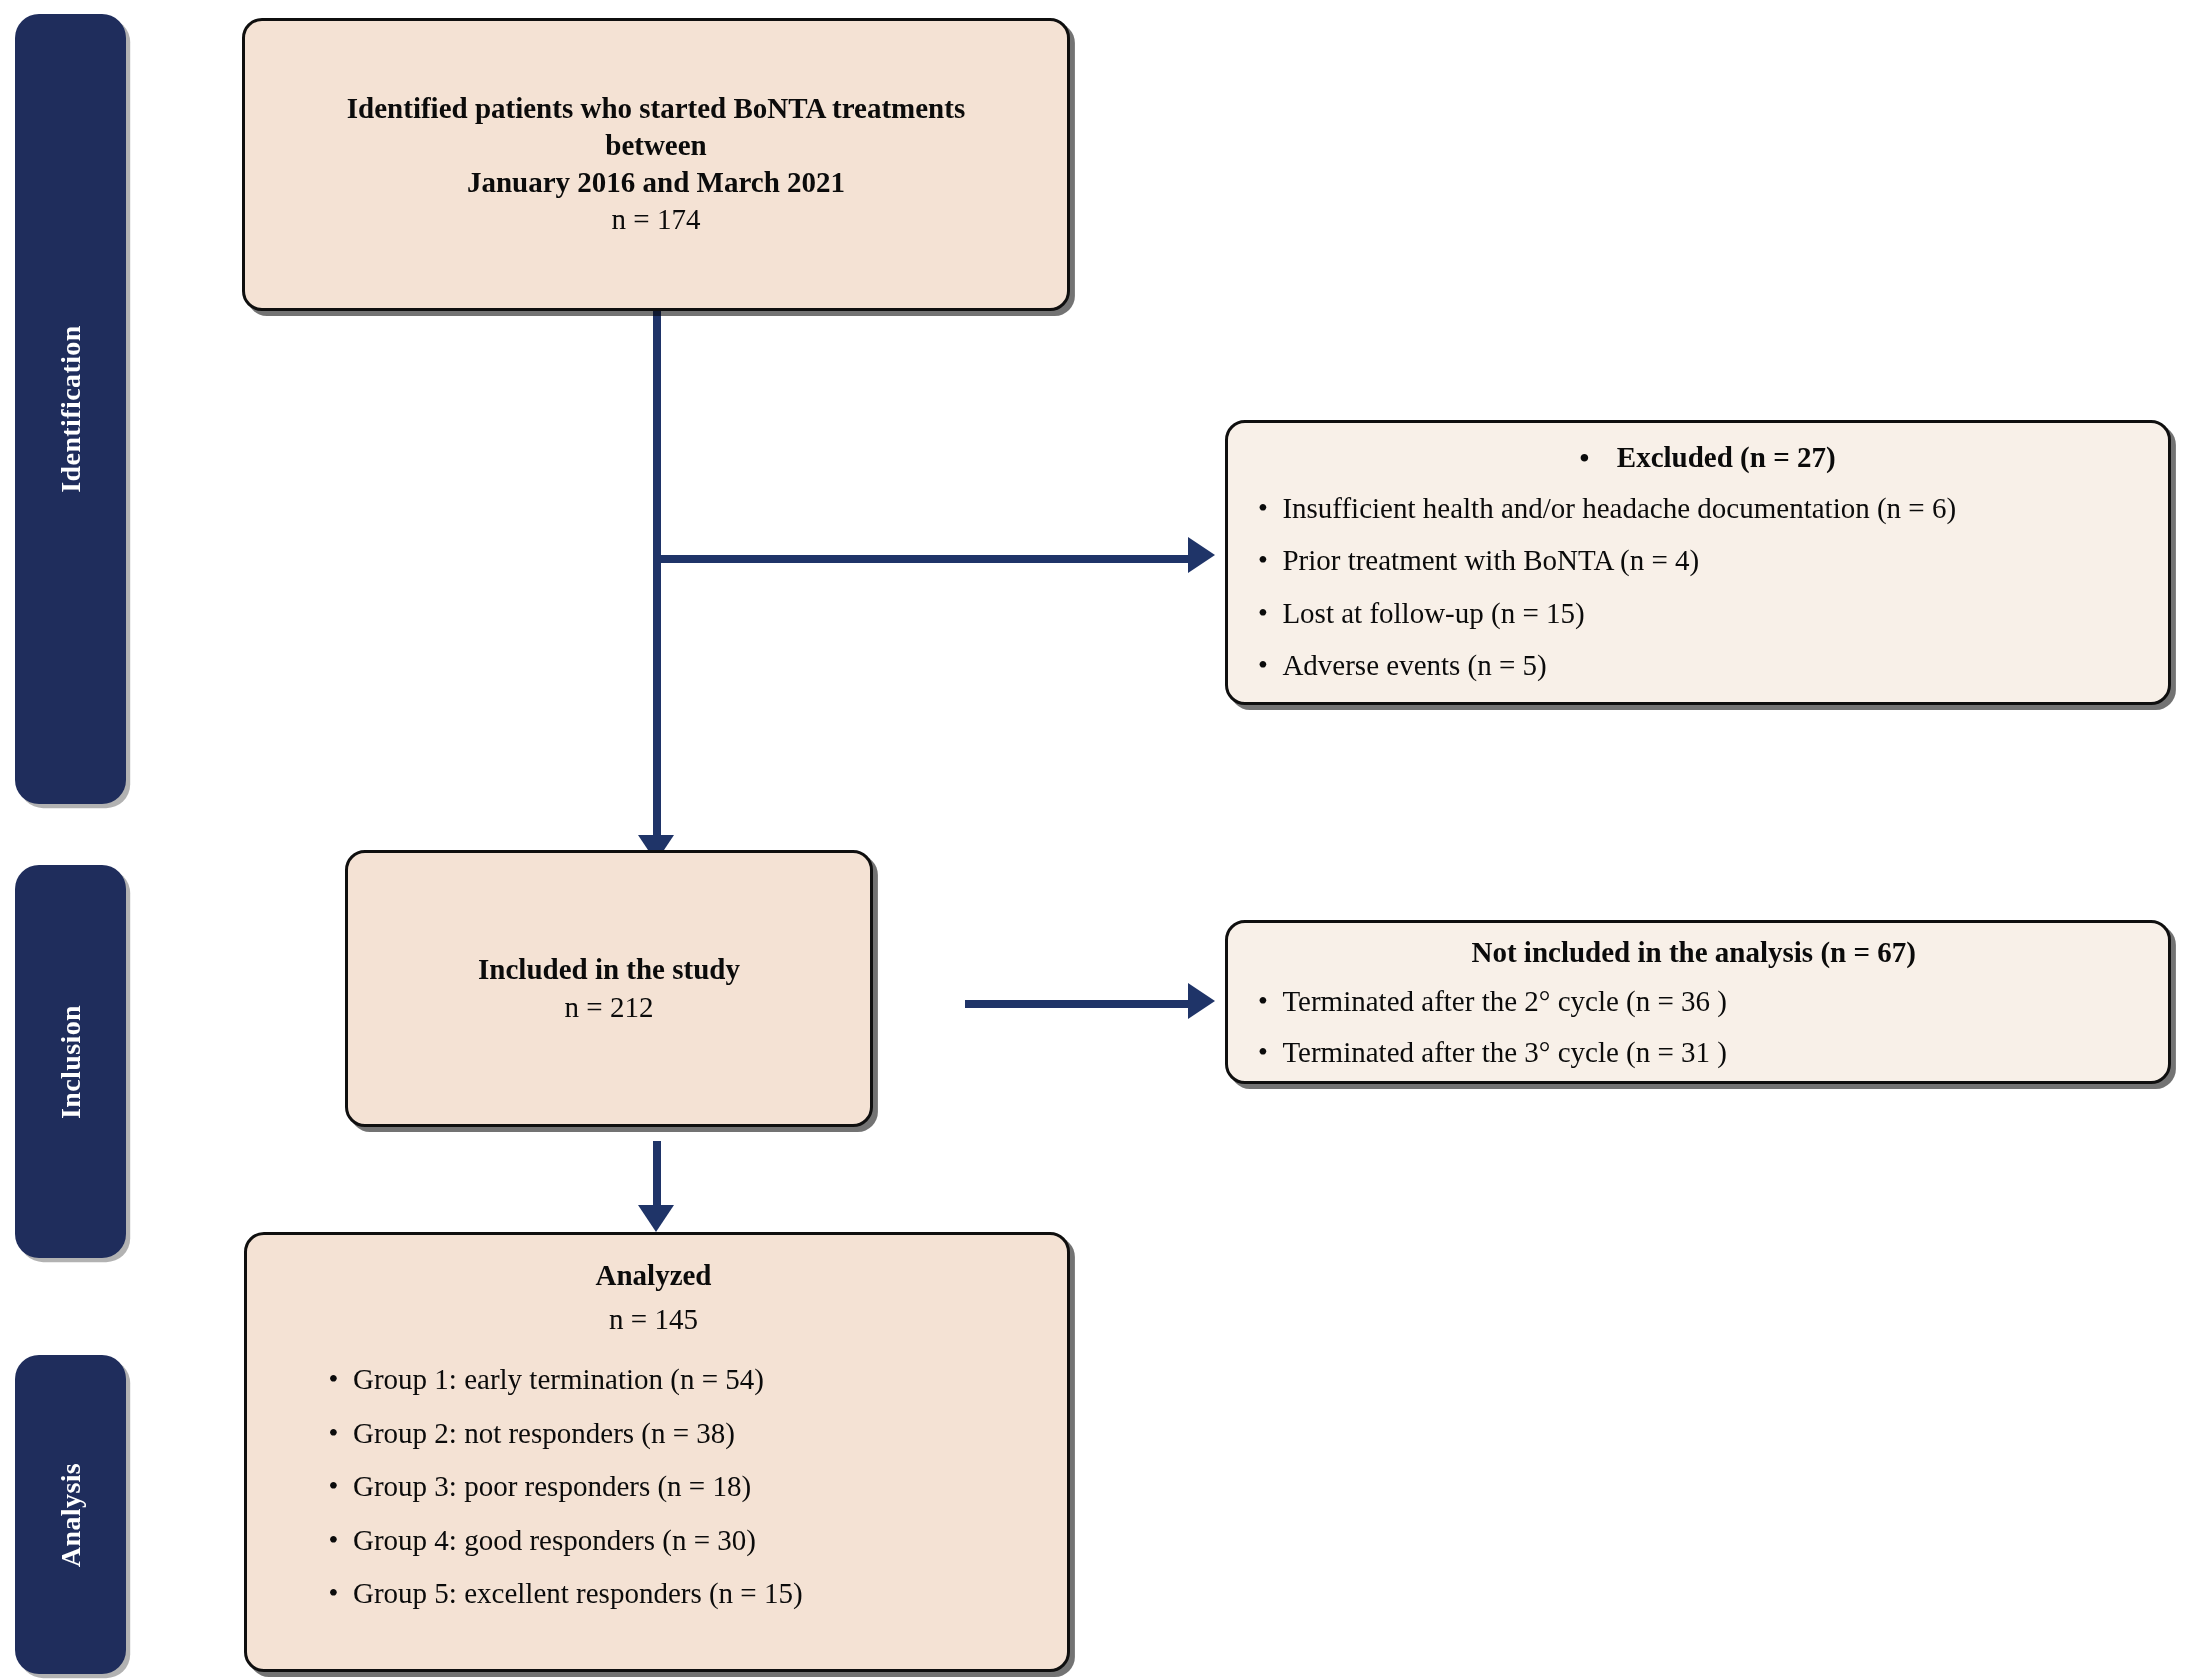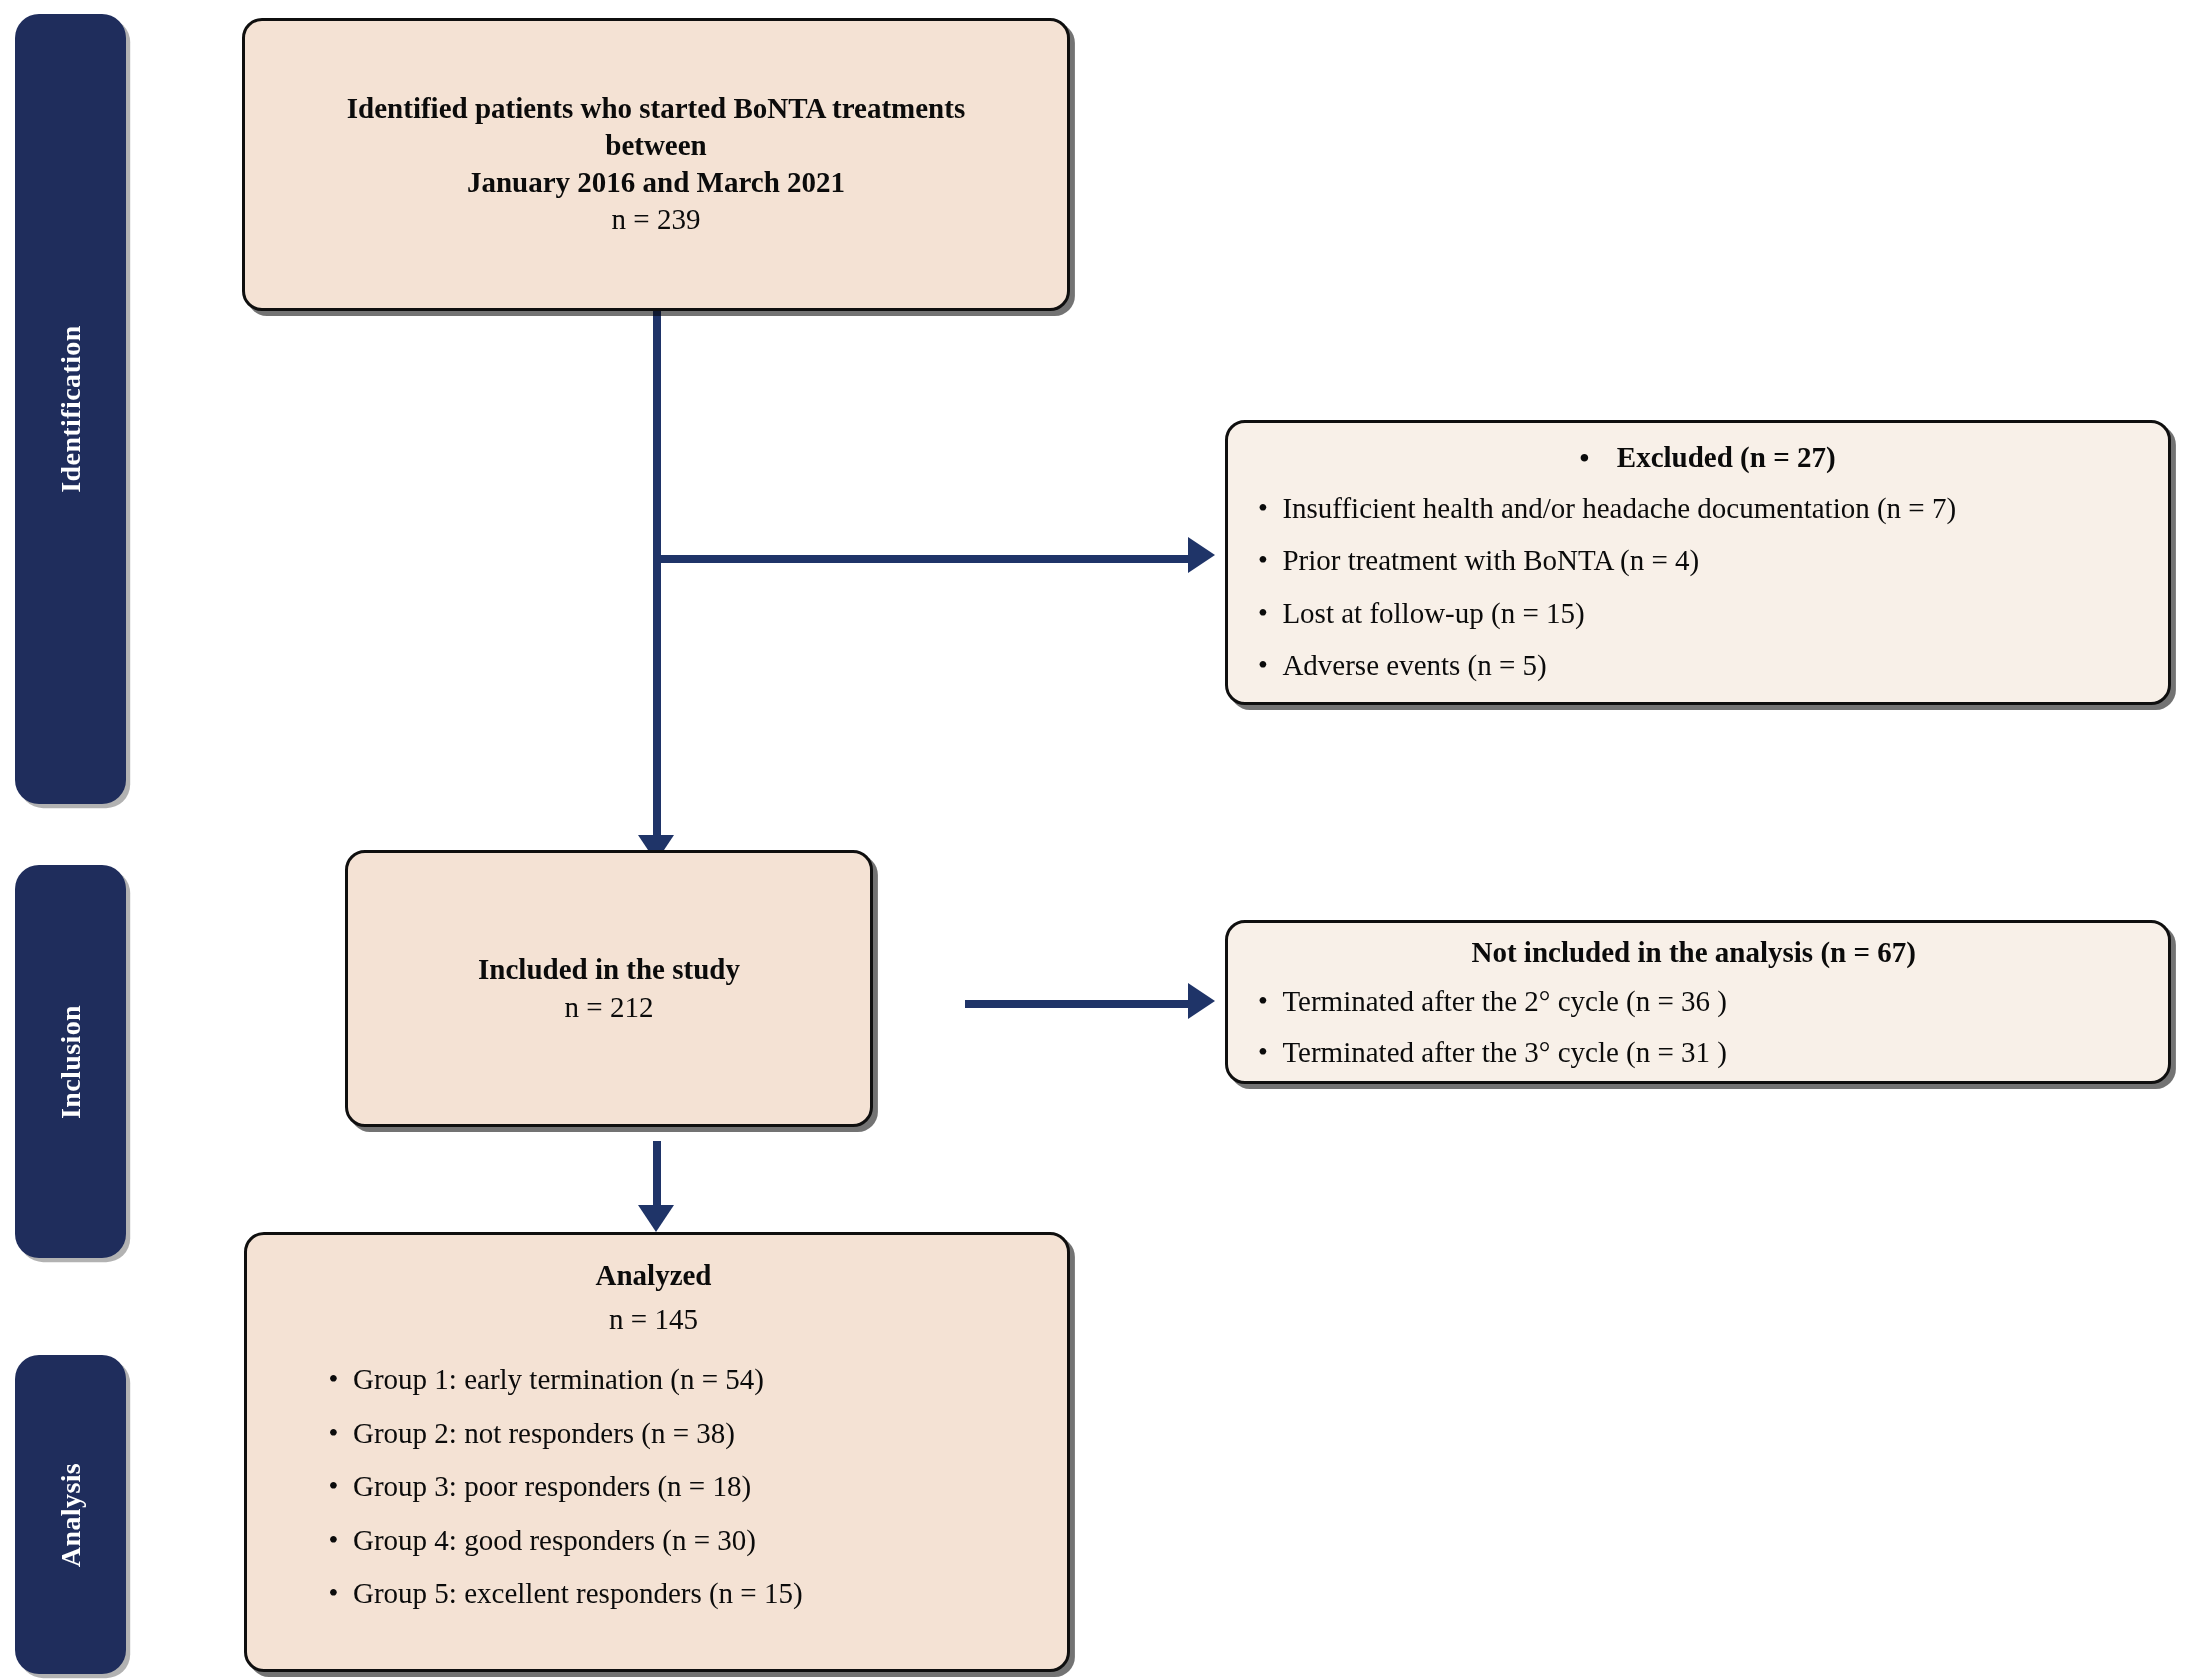--- a/index.html
+++ b/index.html
@@ -152,34 +152,34 @@
   <div class="arrow-right" style="left:1188px; top:983px;"></div>
 
   <div class="conn conn-v" style="left:653px; top:1141px; height:70px;"></div>
   <div class="arrow-down" style="left:638px; top:1205px;"></div>
 
   <div class="flow-box box-peach" style="left:242px; top:17.5px; width:828px; height:293px;">
     <div class="box-inner" style="padding:0 38px;">
       <div class="line-bold">Identified patients who started BoNTA treatments</div>
       <div class="line-bold">between</div>
       <div class="line-bold">January 2016 and March 2021</div>
-      <div class="line-plain">n = 239</div>
+      <div class="line-plain">n = 174</div>
     </div>
   </div>
 
   <div class="flow-box box-cream" style="left:1225px; top:420px; width:946px; height:285px;">
     <div class="box-inner" style="padding:12.6px 24px 12.6px 15.4px;">
       <div class="heading-with-bullet">
         <span class="bullet-dot">•</span>
         <span>Excluded (n = 27)</span>
       </div>
       <ul class="bullets" style="margin-top:15.4px;">
         <li class="bullet-item" style="margin-bottom:17px;">
           <span class="bullet-dot">•</span>
-          <span class="bullet-text"> Insufficient health and/or headache documentation (n = 7)</span>
+          <span class="bullet-text"> Insufficient health and/or headache documentation (n = 6)</span>
         </li>
         <li class="bullet-item" style="margin-bottom:17px;">
           <span class="bullet-dot">•</span>
           <span class="bullet-text">Prior treatment with BoNTA (n = 4)</span>
         </li>
         <li class="bullet-item" style="margin-bottom:17px;">
           <span class="bullet-dot">•</span>
           <span class="bullet-text">Lost at follow-up (n = 15)</span>
         </li>
         <li class="bullet-item">

